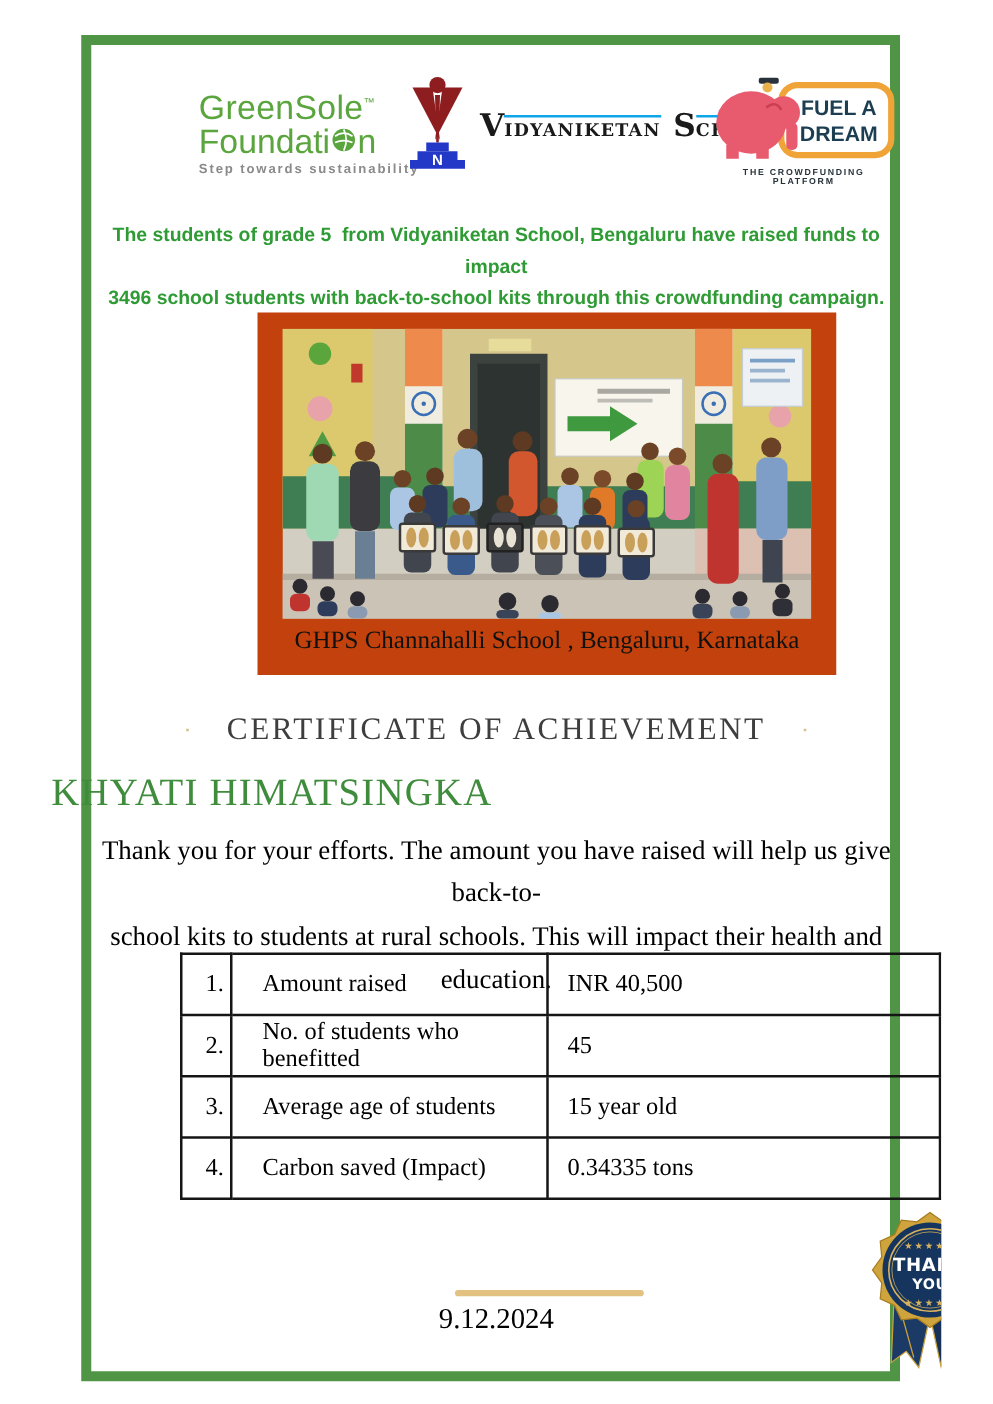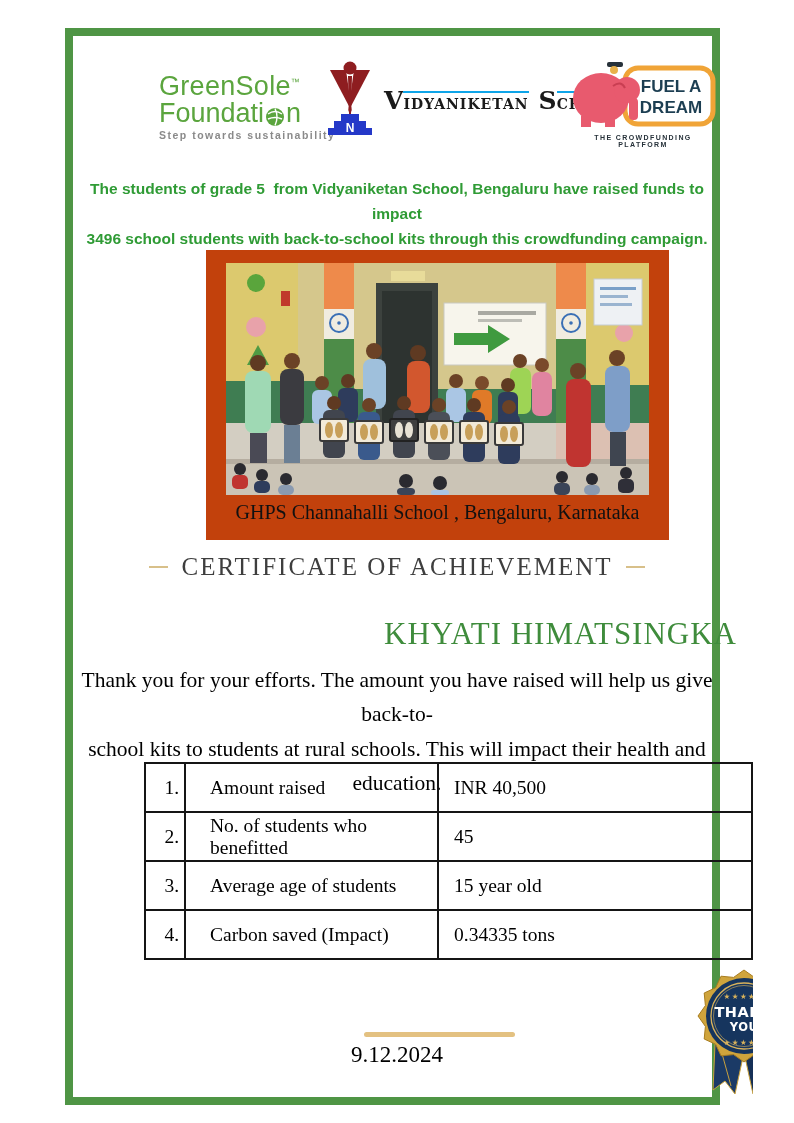--- a/index.html
+++ b/index.html
@@ -9,21 +9,21 @@
   }
   .frame {
     position:absolute; left:24px; top:28px; right:33px; bottom:18px;
     border:8px solid #4f9545; pointer-events:none;
   }
 
   
   .gs { position:absolute; left:118px; top:70px; font-family:"Liberation Sans", sans-serif; color:#5ba53e; }
   .gs-line1 { font-size:27px; line-height:25px; letter-spacing:0.3px; }
   .gs-line1 sup { font-size:9px; vertical-align:super; }
-  .gs-line2 { font-size:27px; line-height:28px; display:flex; align-items:flex-end; }
+  .gs-line2 { font-size:27px; line-height:28px; display:flex; align-items:flex-start; }
   .gs-globe { width:20px; height:20px; margin:3px 1px 0 1px; }
   .gs-tagline { font-size:10.5px; color:#8a8a8a; letter-spacing:1.5px; margin-top:2px; font-weight:bold;}
 
   .vn { position:absolute; left:283px; top:60px; display:flex; align-items:center; }
   .vn-text { margin-left:8px; color:#1a1a1a; font-family:"DejaVu Serif", serif; font-weight:bold; white-space:nowrap; }
   .vn-big { font-size:25px; }
   .vn-small { font-size:14px; letter-spacing:1px; border-top:2px solid #0ea5e9; padding-top:3px; }
   .vn-gap { display:inline-block; width:10px; }
 
   .fad { position:absolute; left:528px; top:62px; width:148px; }
@@ -38,24 +38,24 @@
   }
 
   
   .photo-card { position:absolute; left:165px; top:250px; width:463px; height:290px; background:#c2410c; margin:0; }
   .photo-svg  { position:absolute; left:20px; top:13px; width:423px; height:232px; display:block; }
   .photo-caption { position:absolute; top:251px; left:0; width:100%; text-align:center; font-size:20px; color:#111; }
 
   
   .heading-row { position:absolute; top:553px; left:108px; right:108px; display:flex; align-items:center; gap:13px; }
   .rule { flex:1; height:2px; background:#d8c08a; }
-  .heading-row h1 { margin:0; font-size:25px; font-weight:400; letter-spacing:2px; color:#3e3e3e; white-space:nowrap; }
+  .heading-row h1 { margin:17px; font-size:25px; font-weight:400; letter-spacing:2px; color:#3e3e3e; white-space:nowrap; }
   .presented { position:absolute; top:595px; left:0; right:0; text-align:center;
     font-family:"Liberation Sans", sans-serif; font-size:11px; letter-spacing:4px; word-spacing:9px; color:#9b9b9b; }
-  .recipient { position:absolute; top:616px; left:0; right:16px; text-align:right;
+  .recipient { position:absolute; top:616px; left:0; right:16px; text-align:left;
     font-size:31px; letter-spacing:1px; color:#3f8c3c; }
   .message { position:absolute; top:663px; left:30px; right:30px; margin:0;
     text-align:center; font-size:21.5px; line-height:1.6; color:#000; white-space:pre-wrap; }
 
   
   .impact-table { position:absolute; left:103px; top:762px; border-collapse:collapse; }
   .impact-table td { border:2px solid #151515; height:45px; font-size:19.5px; color:#000; }
   .td-num   { width:32px;  text-align:right; padding-right:5px; }
   .td-label { width:226px; padding-left:24px; }
   .td-value { width:296px; padding-left:15px; }

